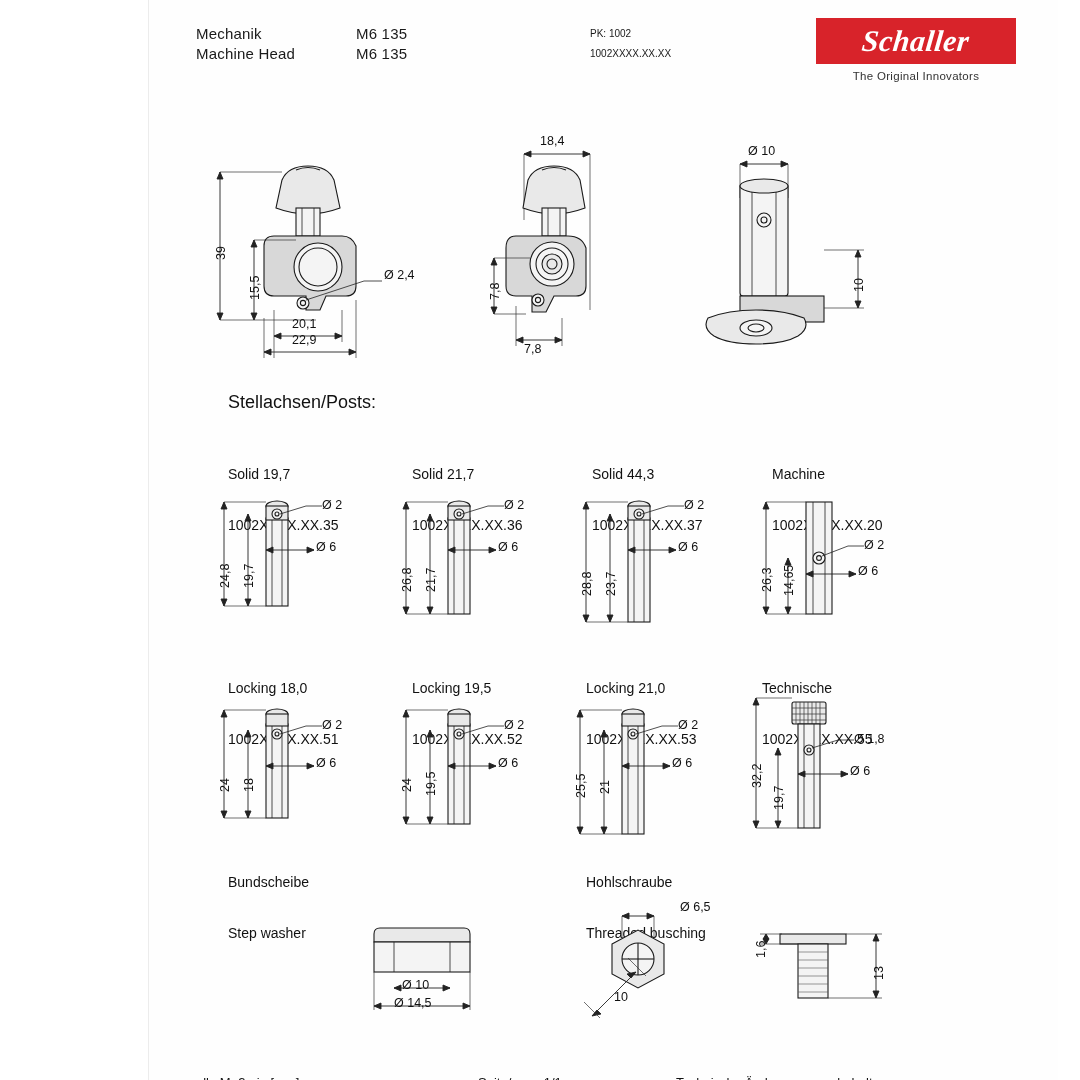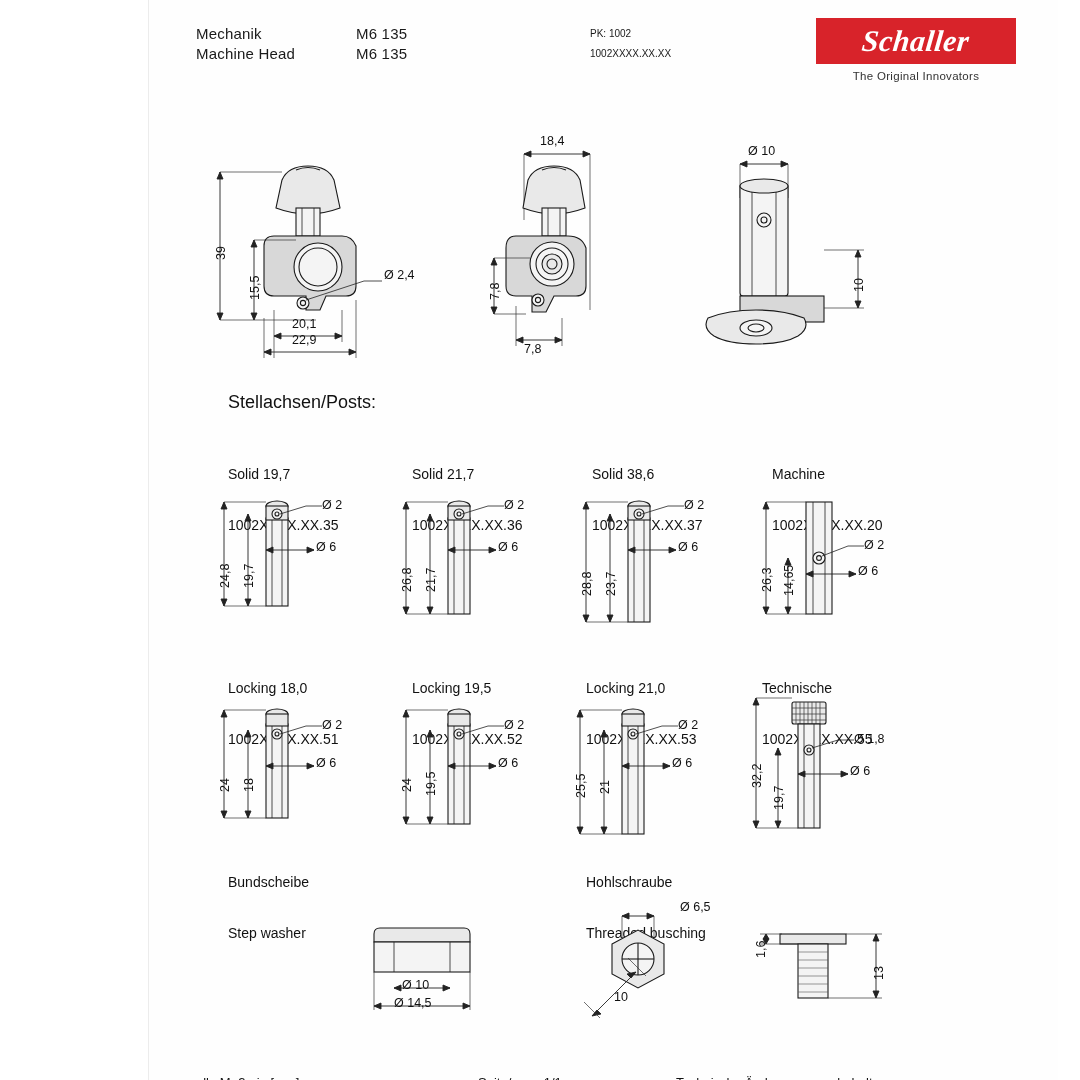--- a/index.html
+++ b/index.html
@@ -213,21 +213,21 @@
 
   <div class="post-cap" style="left:228px;top:432px;">
     <div>Solid 19,7</div>
     <div>1002XXXX.XX.35</div>
   </div>
   <div class="post-cap" style="left:412px;top:432px;">
     <div>Solid 21,7</div>
     <div>1002XXXX.XX.36</div>
   </div>
   <div class="post-cap" style="left:592px;top:432px;">
-    <div>Solid 38,6</div>
+    <div>Solid 44,3</div>
     <div>1002XXXX.XX.37</div>
   </div>
   <div class="post-cap" style="left:772px;top:432px;">
     <div>Machine</div>
     <div>1002XXXX.XX.20</div>
   </div>
 
   <div style="position:absolute;left:210px;top:488px;width:180px;height:135px;">
     <svg width="180" height="135" viewBox="0 0 180 135">
       <rect class="filllight" x="56" y="30" width="22" height="88"></rect>

